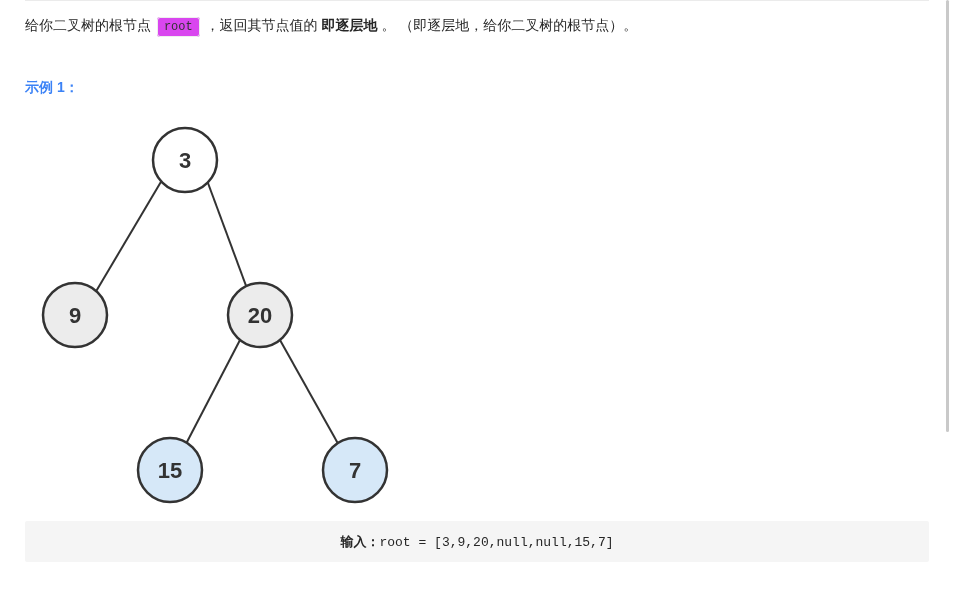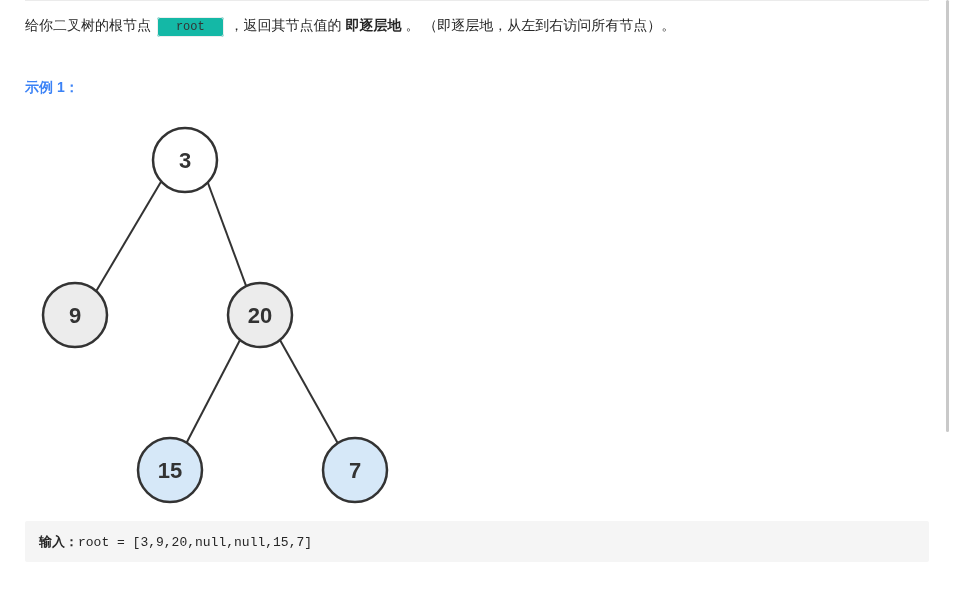--- a/index.html
+++ b/index.html
@@ -20,22 +20,22 @@
       margin-bottom: 12px;
     }
     .problem-text {
       font-size: 14px;
       color: #262626;
       line-height: 1.8;
       margin-bottom: 40px;
     }
     .problem-text .code {
       font-family: Menlo, Monaco, Consolas, "Courier New", monospace;
-      background: #14b8a6;
-      padding: 2px 18px;
+      background: #d946ef;
+      padding: 2px 6px;
       border-radius: 3px;
       color: #333;
       font-size: 12px;
       border: 1px solid #eee;
       margin: 0 2px;
     }
     .problem-text .bold {
       font-weight: 700;
     }
     .example-label {
@@ -51,20 +51,21 @@
     .io-block {
       background: #f5f5f5;
       border: none;
       padding: 10px 14px 8px;
       margin: 0 0 8px 0;
       font-family: Menlo, Monaco, Consolas, "Courier New", monospace;
       font-size: 13px;
       color: #262626;
       line-height: 1.75;
       border-radius: 2px;
+      text-align: center;
     }
     .io-block .io-label {
       font-family: -apple-system, BlinkMacSystemFont, "Segoe UI", sans-serif;
       font-weight: 700;
     }
     .scrollbar {
       position: absolute;
       right: 5px;
       top: 0;
       width: 3px;
@@ -96,21 +97,21 @@
 
 <div class="container">
 
   <div class="divider"></div>
 
   <p class="problem-text">
     <span>给你二叉树的根节点 </span>
     <span class="code">root</span>
     <span> ，返回其节点值的 </span>
     <span class="bold">即逐层地</span>
-    <span> 。 （即逐层地，从左到右访问所有节点）。</span>
+    <span> 。 （即逐层地，给你二叉树的根节点）。</span>
   </p>
 
   <p class="example-label">示例 1：</p>
 
   <svg class="tree-svg" width="390" height="390" viewBox="0 0 390 390">
 
     <line class="tree-edge" x1="135" y1="60" x2="55" y2="195"></line>
     <line class="tree-edge" x1="175" y1="60" x2="225" y2="195"></line>
     <line class="tree-edge" x1="210" y1="225" x2="145" y2="350"></line>
     <line class="tree-edge" x1="250" y1="225" x2="320" y2="350"></line>

